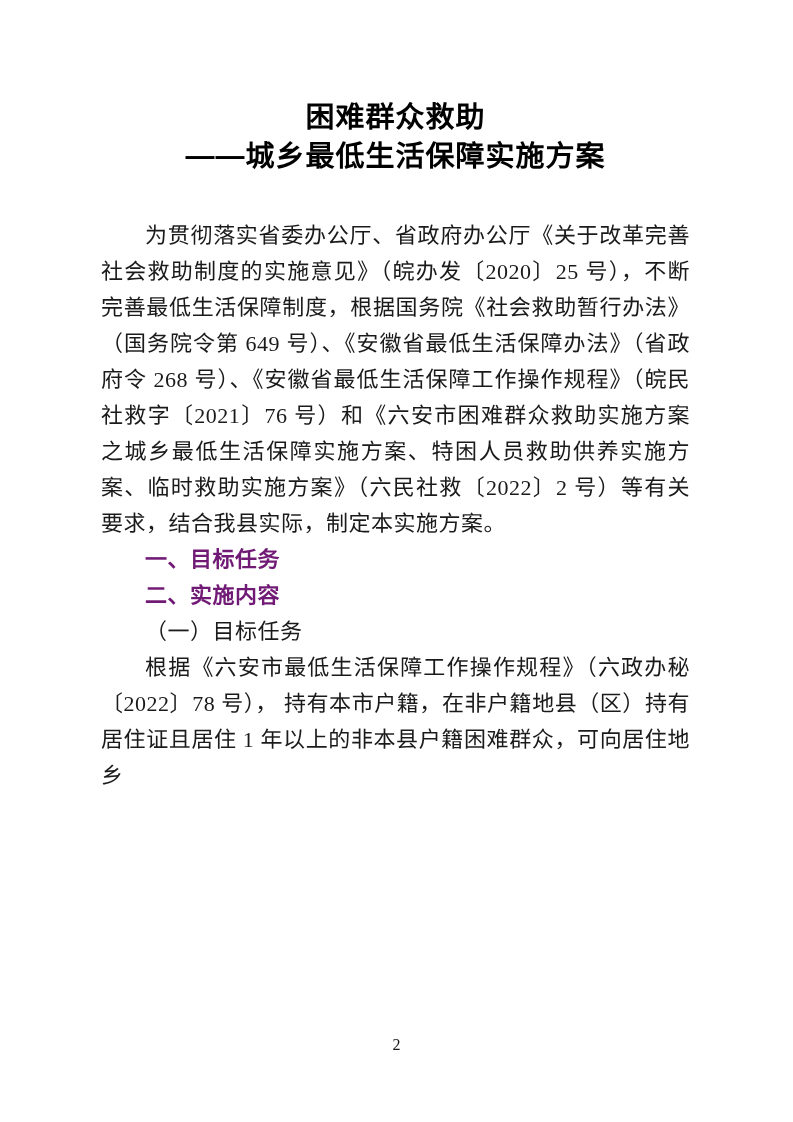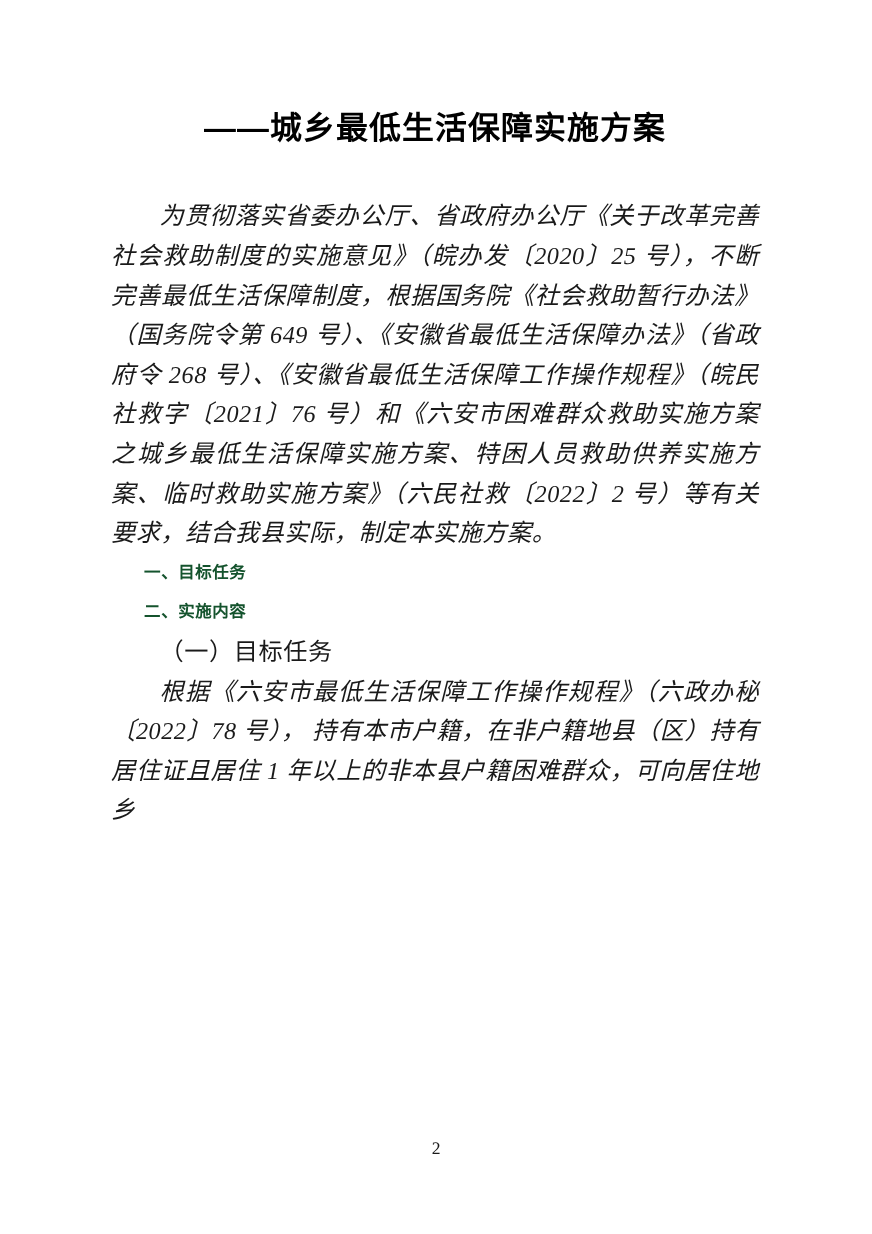--- a/index.html
+++ b/index.html
@@ -40,30 +40,29 @@
     margin-top: 42px;
     font-size: 22px;
     line-height: 36px;
     letter-spacing: 0.5px;
   }
   .para {
     margin: 0;
     text-indent: 2em;
     text-align: justify;
     text-justify: inter-character;
-    font-style: italic;
   }
   .heading {
     margin: 0;
     font-family: "Liberation Sans", sans-serif;
     font-weight: 700;
-    font-size: 15px;
+    font-size: 22px;
     line-height: 36px;
     text-indent: 2em;
-    color: #14532d;
+    color: #701a75;
   }
   .subheading {
     margin: 0;
     font-size: 22px;
     line-height: 36px;
     text-indent: 2em;
   }
   .page-number {
     position: absolute;
     top: 1036px;
@@ -74,20 +73,21 @@
     color: #1a1a1a;
     font-family: "Liberation Serif", serif;
   }
 </style>
 </head>
 <body>
 
 <div class="page">
   <div class="content">
     <h1 class="doc-title">
+      <span class="title-line">困难群众救助</span>
       <span class="title-line">——城乡最低生活保障实施方案</span>
     </h1>
 
     <div class="body-text">
       <p class="para">为贯彻落实省委办公厅、省政府办公厅《关于改革完善社会救助制度的实施意见》（皖办发〔2020〕25 号），不断完善最低生活保障制度，根据国务院《社会救助暂行办法》（国务院令第 649 号）、《安徽省最低生活保障办法》（省政府令 268 号）、《安徽省最低生活保障工作操作规程》（皖民社救字〔2021〕76 号）和《六安市困难群众救助实施方案之城乡最低生活保障实施方案、特困人员救助供养实施方案、临时救助实施方案》（六民社救〔2022〕2 号）等有关要求，结合我县实际，制定本实施方案。</p>
 
       <h2 class="heading">一、目标任务</h2>
 
 
       <h2 class="heading">二、实施内容</h2>

